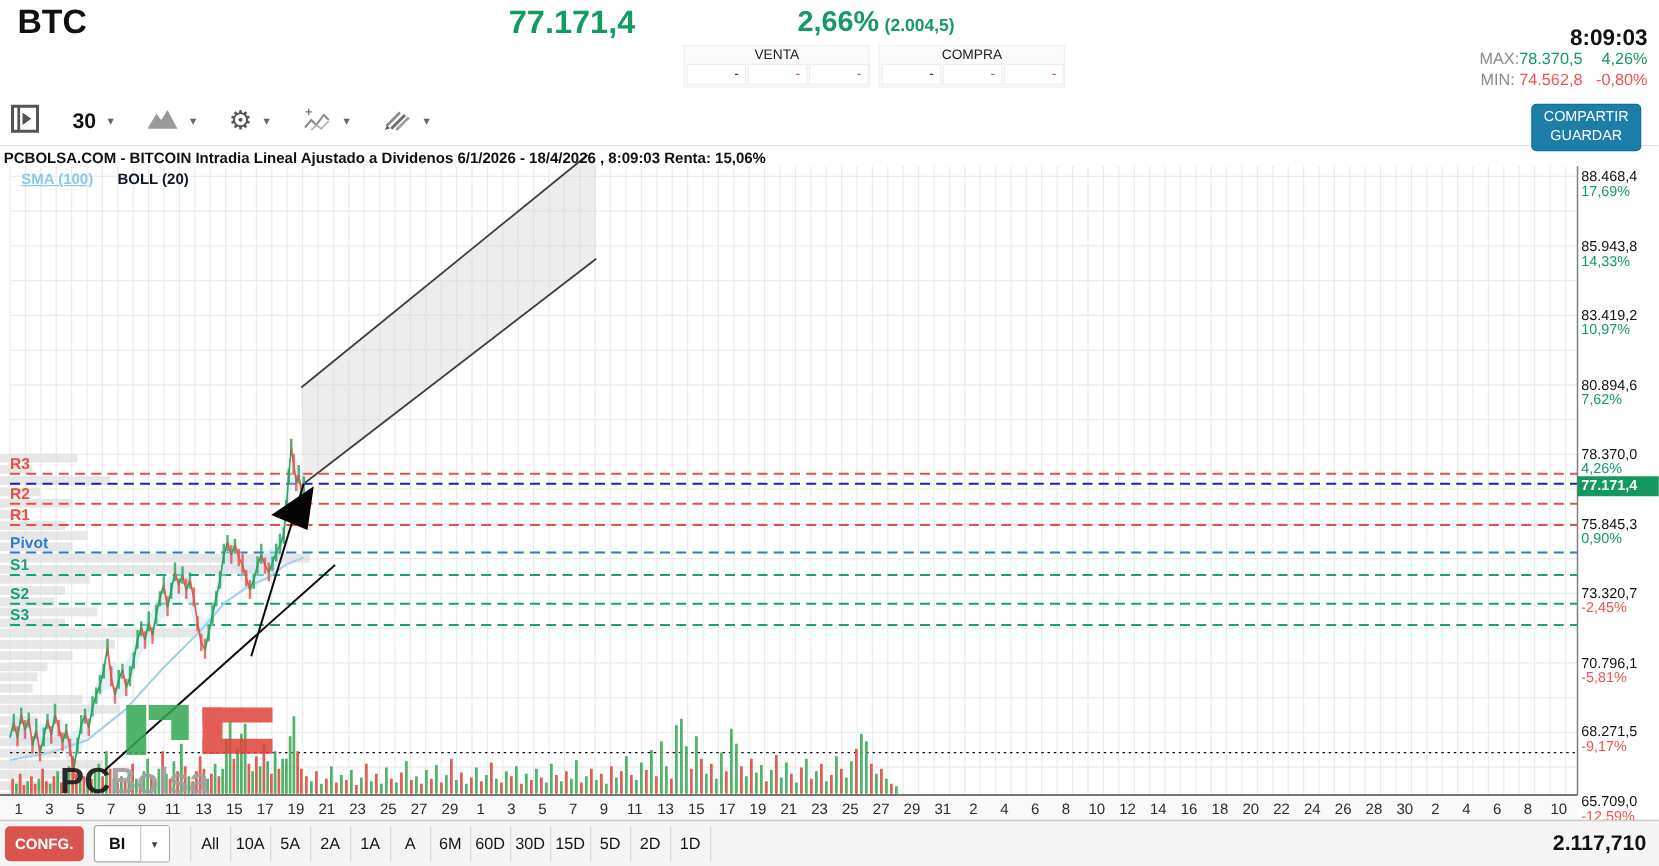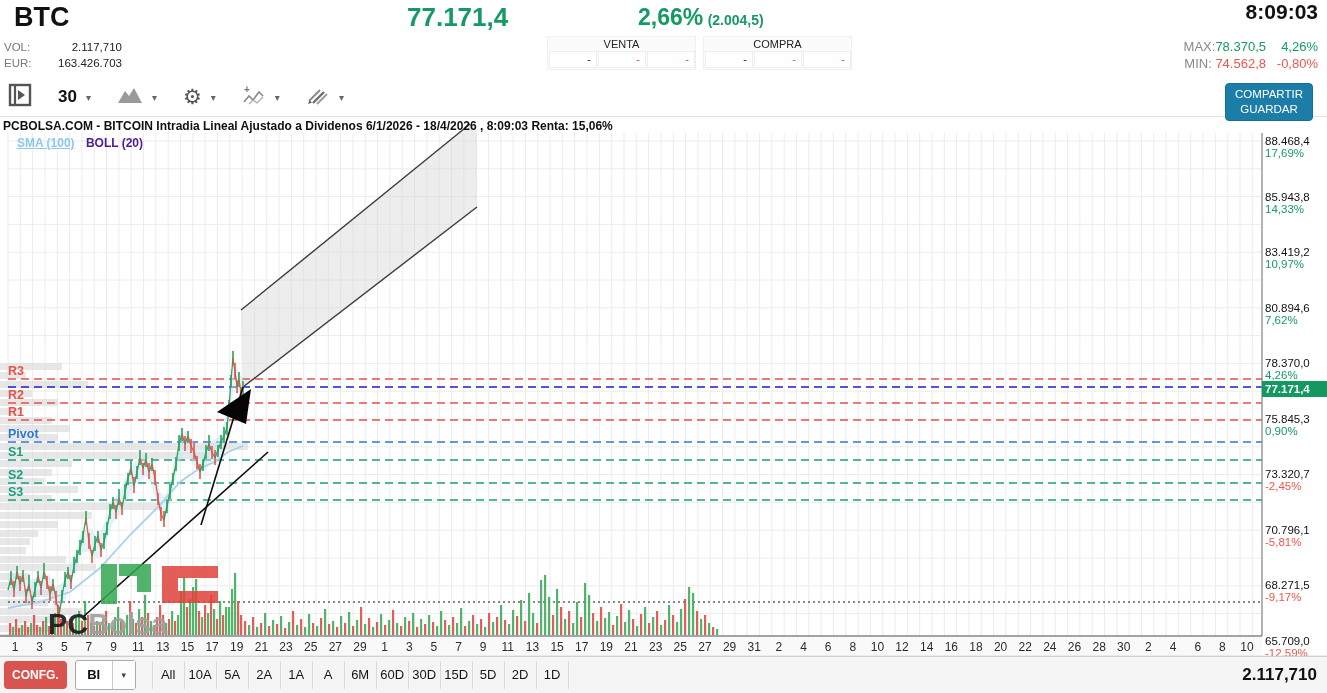--- a/index.html
+++ b/index.html
@@ -18,41 +18,41 @@
   .chg{position:absolute;left:638px;top:4px;color:#169a63;font-weight:bold;}
   .chg .pct{font-size:23px;}
   .chg .abs{font-size:14px;}
   .quote-tables{position:absolute;left:547px;top:36px;display:flex;gap:7px;}
   .qgroup{width:147px;background:#fbfbfb;border:1px solid #f0f0f0;}
   .qhead{text-align:center;font-size:11px;color:#222;padding:1px 0;}
   .qrow{display:flex;}
   .qcell{flex:1;background:#fff;border:1px solid #eee;margin:0 0 1px 1px;font-size:11px;
          text-align:right;padding:1px 5px 1px 0;height:13px;color:#c94d44;}
   .qcell:first-child{color:#222;}
-  .time{position:absolute;right:9px;top:0;font-size:21px;font-weight:bold;color:#111;}
+  .time{position:absolute;right:9px;top:20px;font-size:18px;font-weight:bold;color:#111;}
   .maxmin{position:absolute;right:9px;top:38px;font-size:13px;text-align:right;line-height:17px;}
   .maxmin .lbl{color:#8a8a8a;}
   .maxmin .up{color:#169a63;}
   .maxmin .dn{color:#f0554e;}
   .maxmin .pct{display:inline-block;width:52px;text-align:right;}
   
   #toolbar{position:absolute;top:78px;left:0;width:1327px;height:39px;background:#fff;
            border-bottom:1px solid #e2e2e2;z-index:30;display:flex;align-items:center;padding-left:8px;box-sizing:border-box;}
   .tgroup{display:flex;align-items:center;margin-right:26px;}
   .tb-caret{font-size:10px;color:#666;margin-left:9px;}
   .interval{font-size:17px;font-weight:bold;color:#111;}
   .gear-glyph{font-size:21px;color:#555;line-height:20px;}
   #share-btn{position:absolute;right:14px;top:5px;background:#1c7ea8;border:1px solid #166f96;border-radius:4px;
              color:#fff;font-size:11.5px;font-weight:normal;text-align:center;line-height:1.3;
              padding:3px 9px;cursor:pointer;}
   
   #chart-title{position:absolute;left:3px;top:119px;font-size:12px;font-weight:bold;color:#101010;z-index:20;}
   #legend{position:absolute;left:17px;top:136px;font-size:12px;font-weight:bold;z-index:20;}
   #legend .sma{color:#8cc8ec;text-decoration:underline;}
-  #legend .boll{color:#4c1d95;margin-left:8px;text-align:center;}
+  #legend .boll{color:#0f172a;margin-left:16px;text-align:center;}
   #price-tag{position:absolute;left:1262px;top:381px;width:65px;height:16px;background:#13985f;
              color:#fff;font-size:11.5px;font-weight:bold;line-height:16px;padding-left:3px;
              box-sizing:border-box;z-index:20;}
   #chart-svg{position:absolute;top:0;left:0;z-index:10;}
   
   #bottombar{position:absolute;top:656px;left:0;width:1327px;height:37px;background:#f5f5f5;
              border-top:1px solid #cfcfcf;z-index:30;display:flex;align-items:center;
              padding-left:4px;box-sizing:border-box;}
   #confg-btn{background:#d9534f;color:#fff;font-weight:bold;font-size:12px;border-radius:4px;
              padding:7px 8px;cursor:pointer;}
@@ -63,24 +63,20 @@
   #ranges{display:flex;margin-left:16px;height:28px;border-left:1px solid #e3d6d6;}
   .range-btn{width:31px;text-align:center;font-size:13px;color:#151515;line-height:28px;
              border-right:1px solid #e3d6d6;cursor:pointer;}
   #bottom-vol{margin-left:auto;margin-right:10px;font-size:17px;font-weight:bold;color:#111;}
 </style>
 </head>
 <body>
 
 <div id="header">
   <div class="symbol">BTC</div>
-  <div class="volblock">
-    <div><span class="lbl">VOL:</span><span class="val">2.117,710</span></div>
-    <div><span class="lbl">EUR:</span><span class="val">163.426.703</span></div>
-  </div>
   <div class="price-main">77.171,4</div>
   <div class="chg">
     <span class="pct">2,66%</span>
     <span class="abs">(2.004,5)</span>
   </div>
   <div class="quote-tables">
     <div class="qgroup">
       <div class="qhead">VENTA</div>
       <div class="qrow" id="venta-row">
           <div class="qcell">-</div>

